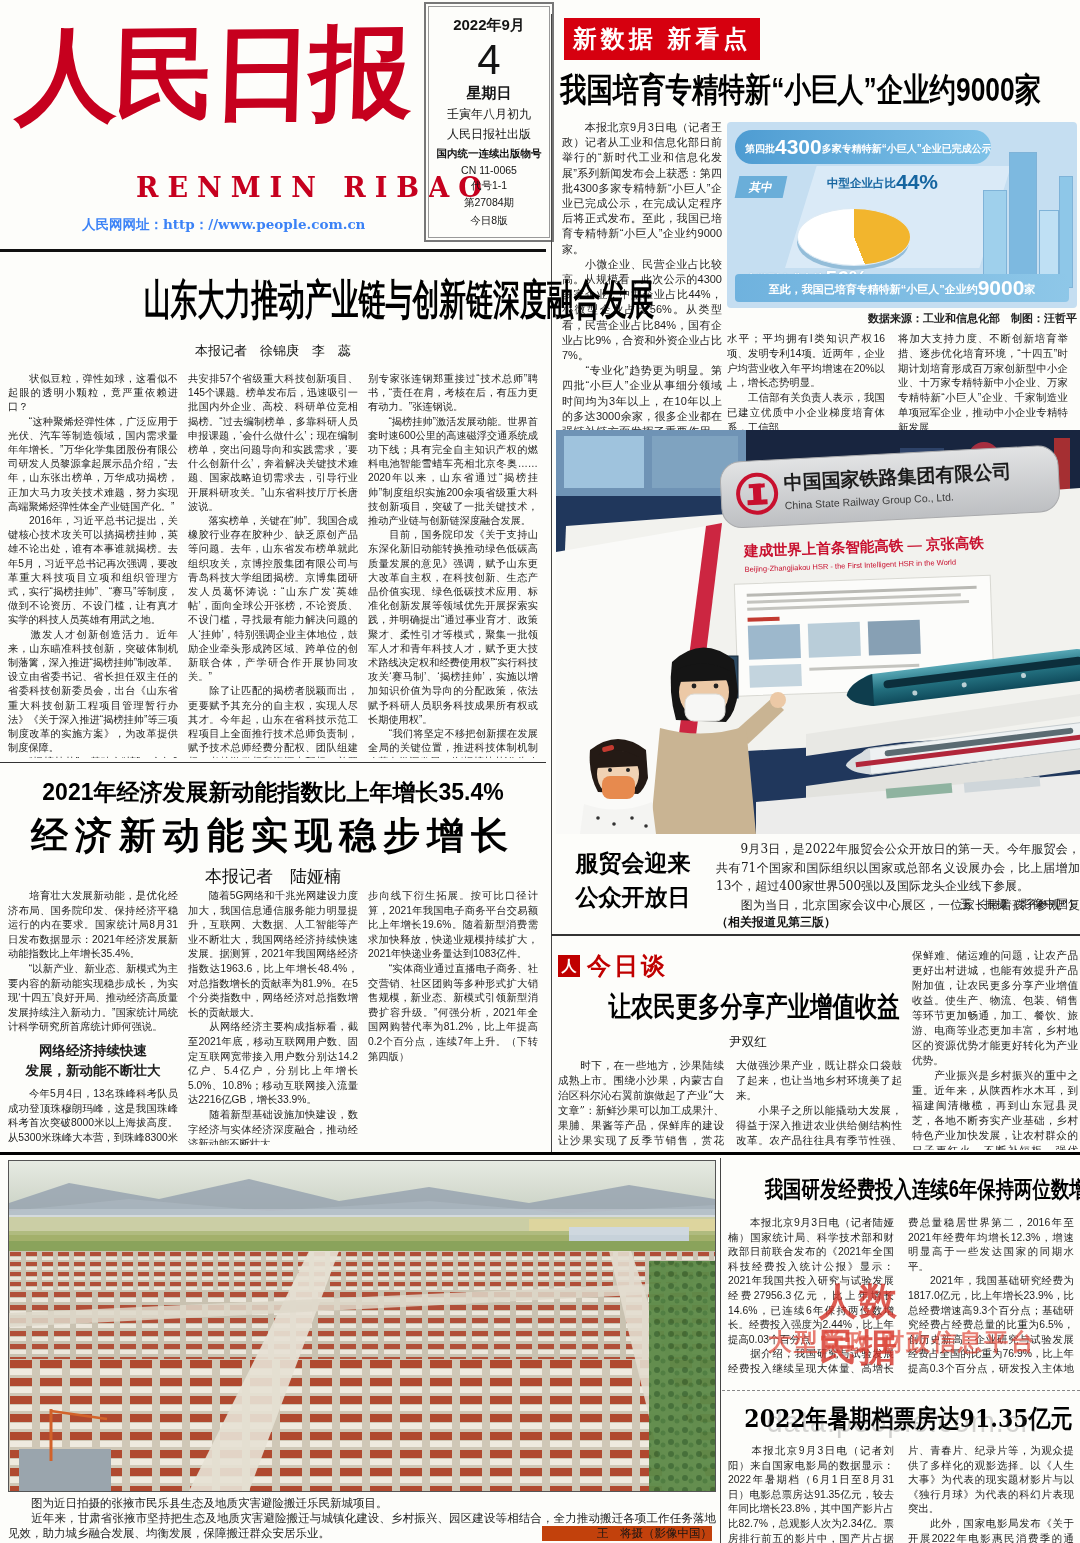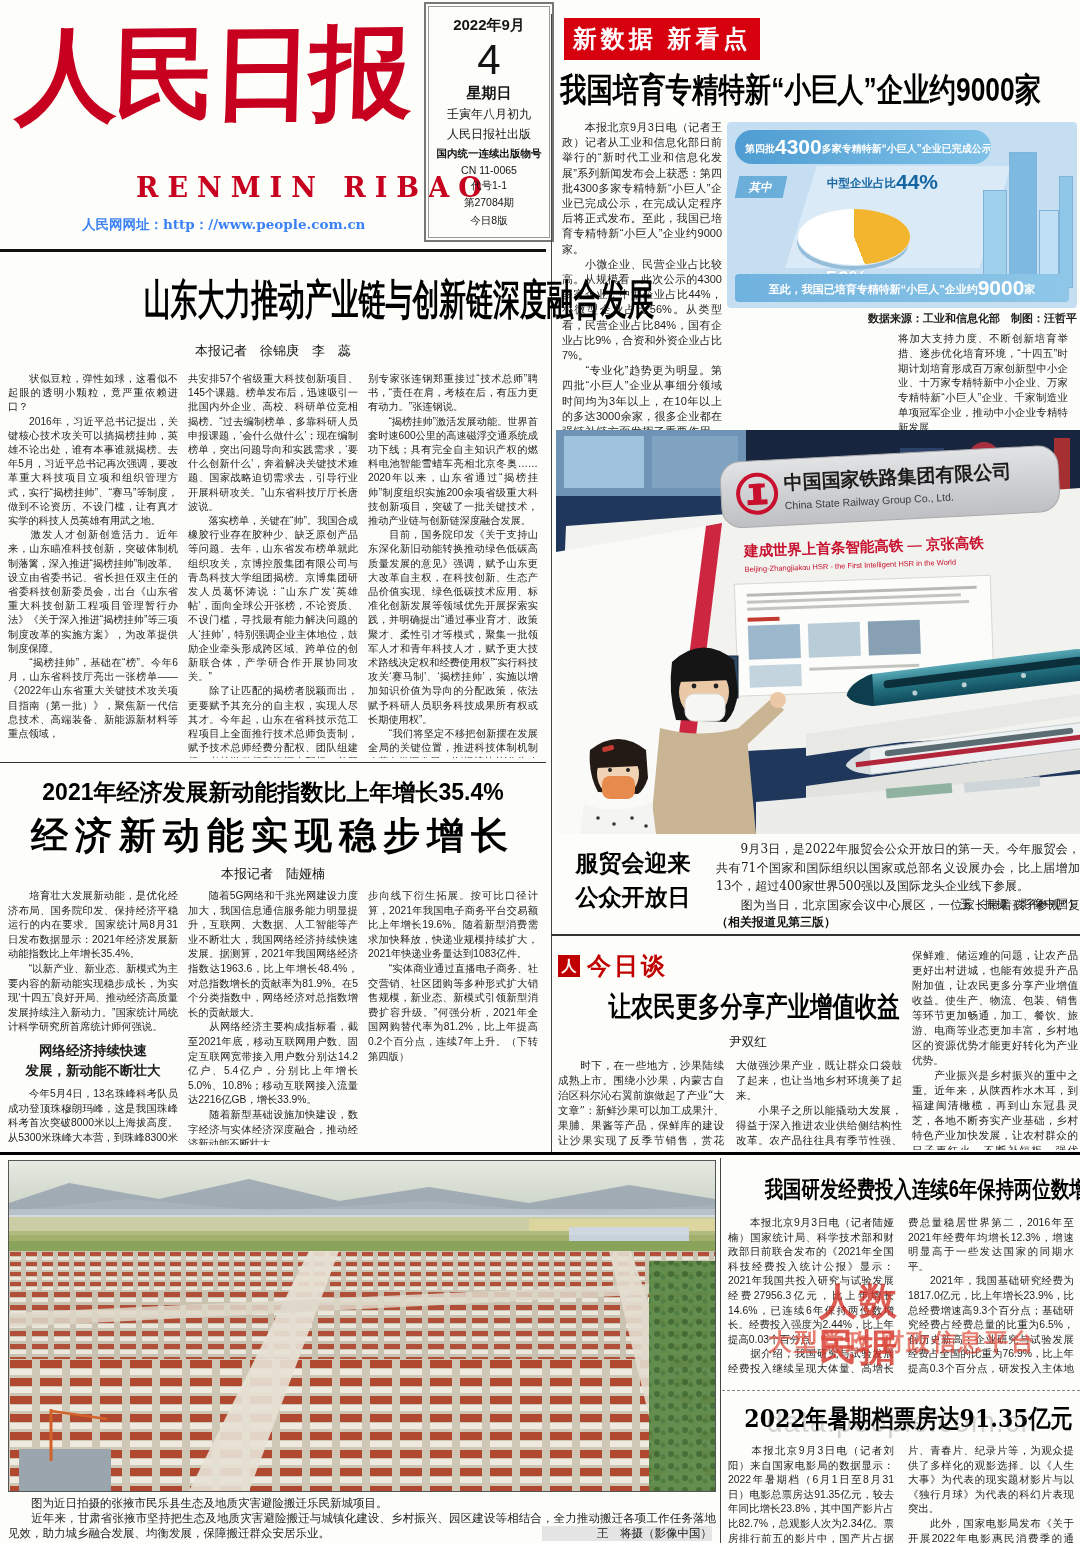--- a/index.html
+++ b/index.html
@@ -122,32 +122,37 @@
       <div class="pie"></div>
       <div class="ig-small">
         <span>小微型企业占比</span><span class="ig-big">56%</span>
       </div>
       <div class="ig-banner ig-bottom">
         <span>至此，我国已培育专精特新“小巨人”企业约</span><span class="ig-big">9000</span><span>家</span>
       </div>
     </div>
     <div class="ig-src abs" style="left:167px;top:303px;width:350px;">数据来源：工业和信息化部　制图：汪哲平</div>
 
+    <div class="col" style="left:167px;top:324px;width:158px;height:104px;">
+        <p>水平；平均拥有Ⅰ类知识产权16项、发明专利14项。近两年，企业户均营业收入年平均增速在20%以上，增长态势明显。</p>
+        <p>　　工信部有关负责人表示，我国已建立优质中小企业梯度培育体系，工信部</p>
+      </div>
     <div class="col" style="left:338px;top:324px;width:170px;height:104px;">
         <p>将加大支持力度、不断创新培育举措、逐步优化培育环境，“十四五”时期计划培育形成百万家创新型中小企业、十万家专精特新中小企业、万家专精特新“小巨人”企业、千家制造业单项冠军企业，推动中小企业专精特新发展。</p>
       </div>
   </div>
 
   <div class="abs" style="left:0;top:254px;width:546px;height:506px;">
     <div class="ctr abs" style="left:0;top:18px;width:546px;height:56px;">
       <span class="fit hl" style="font-size:42px;transform:scaleX(.64);transform-origin:50% 50%;">山东大力推动产业链与创新链深度融合发展</span>
     </div>
     <div class="ctr serif abs" style="left:0;top:88px;width:546px;font-size:13px;">本报记者　徐锦庚　李　蕊</div>
     <div class="col" style="left:8px;top:118px;width:170px;height:386px;font-size:10.2px;line-height:14.2px;">
         <p>　　状似豆粒，弹性如球，这看似不起眼的透明小颗粒，竟严重依赖进口？</p>
+        <p>　　“这种聚烯烃弹性体，广泛应用于光伏、汽车等制造领域，国内需求量年年增长。”万华化学集团股份有限公司研发人员黎源拿起展示品介绍，“去年，山东张出榜单，万华成功揭榜，正加大马力攻关技术难题，努力实现高端聚烯烃弹性体全产业链国产化。”</p>
         <p>　　2016年，习近平总书记提出，关键核心技术攻关可以搞揭榜挂帅，英雄不论出处，谁有本事谁就揭榜。去年5月，习近平总书记再次强调，要改革重大科技项目立项和组织管理方式，实行“揭榜挂帅”、“赛马”等制度，做到不论资历、不设门槛，让有真才实学的科技人员英雄有用武之地。</p>
         <p>　　激发人才创新创造活力。近年来，山东瞄准科技创新，突破体制机制藩篱，深入推进“揭榜挂帅”制改革。设立由省委书记、省长担任双主任的省委科技创新委员会，出台《山东省重大科技创新工程项目管理暂行办法》《关于深入推进“揭榜挂帅”等三项制度改革的实施方案》，为改革提供制度保障。</p>
         <p>　　“揭榜挂帅”，基础在“榜”。今年6月，山东省科技厅亮出一张榜单——《2022年山东省重大关键技术攻关项目指南（第一批）》，聚焦新一代信息技术、高端装备、新能源新材料等重点领域，</p>
       </div>
     <div class="col" style="left:188px;top:118px;width:170px;height:386px;font-size:10.2px;line-height:14.2px;">
         <p>共安排57个省级重大科技创新项目、145个课题。榜单发布后，迅速吸引一批国内外企业、高校、科研单位竞相揭榜。“过去编制榜单，多靠科研人员申报课题，‘会什么做什么’；现在编制榜单，突出问题导向和实践需求，‘要什么创新什么’，奔着解决关键技术难题、国家战略迫切需求去，引导行业开展科研攻关。”山东省科技厅厅长唐波说。</p>
         <p>　　落实榜单，关键在“帅”。我国合成橡胶行业存在胶种少、缺乏原创产品等问题。去年，山东省发布榜单就此组织攻关，京博控股集团有限公司与青岛科技大学组团揭榜。京博集团研发人员葛怀涛说：“山东广发‘英雄帖’，面向全球公开张榜，不论资质、不设门槛，寻找最有能力解决问题的人‘挂帅’，特别强调企业主体地位，鼓励企业牵头形成跨区域、跨单位的创新联合体，产学研合作开展协同攻关。”</p>
         <p>　　除了让匹配的揭榜者脱颖而出，更要赋予其充分的自主权，实现人尽其才。今年起，山东在省科技示范工程项目上全面推行技术总师负责制，赋予技术总师经费分配权、团队组建权、考核激励权和资源支配权，并开展省级财政科研项目经费“包干制”，让科研人员从繁文缛节中解放出来，心无旁骛放手干事业。日前，山东省“智慧港口”科技示范工程启动仪式上，山东港口集团高级</p>
       </div>
     <div class="col" style="left:368px;top:118px;width:170px;height:386px;font-size:10.2px;line-height:14.2px;">
@@ -292,21 +297,21 @@
       </div>
     <div class="col serif" style="left:356px;top:4px;width:166px;height:202px;font-size:10.6px;line-height:15px;">
         <p>保鲜难、储运难的问题，让农产品更好出村进城，也能有效提升产品附加值，让农民更多分享产业增值收益。使生产、物流、包装、销售等环节更加畅通，加工、餐饮、旅游、电商等业态更加丰富，乡村地区的资源优势才能更好转化为产业优势。</p>
         <p>　　产业振兴是乡村振兴的重中之重。近年来，从陕西柞水木耳，到福建闽清橄榄，再到山东冠县灵芝，各地不断夯实产业基础，乡村特色产业加快发展，让农村群众的日子更红火。不断补短板、强优势、畅渠道，持续推进农村一二三产业融合发展，必能为乡村振兴注入强劲动能。</p>
       </div>
   </div>
 
   <div class="abs" style="left:0;top:765px;width:546px;height:386px;">
     <div class="ctr hl abs" style="left:0;top:12px;width:546px;font-size:23px;">2021年经济发展新动能指数比上年增长35.4%</div>
     <div class="ctr hl abs" style="left:0;top:46px;width:546px;font-size:37px;letter-spacing:7px;">经济新动能实现稳步增长</div>
-    <div class="ctr serif abs" style="left:0;top:100px;width:546px;font-size:13px;font-family:Liberation Mono, monospace;">本报记者　陆娅楠</div>
+    <div class="ctr serif abs" style="left:0;top:100px;width:546px;font-size:17px;font-family:Liberation Mono, monospace;">本报记者　陆娅楠</div>
     <div class="col" style="left:8px;top:124px;width:170px;height:256px;font-size:10.3px;line-height:14.6px;">
       <div>
           <p>　　培育壮大发展新动能，是优化经济布局、国务院印发、保持经济平稳运行的内在要求。国家统计局8月31日发布数据显示：2021年经济发展新动能指数比上年增长35.4%。</p>
           <p>　　“以新产业、新业态、新模式为主要内容的新动能实现稳步成长，为实现‘十四五’良好开局、推动经济高质量发展持续注入新动力。”国家统计局统计科学研究所首席统计师何强说。</p>
         </div>
       <div class="subhead">
         <div>网络经济持续快速</div>
           <div>发展，新动能不断壮大</div>
       </div>
       <div>
@@ -372,21 +377,21 @@
       <line x1="42" y1="248" x2="42" y2="300" stroke="#d2622a" stroke-width="3"></line>
       <line x1="42" y1="250" x2="98" y2="258" stroke="#d2622a" stroke-width="2.5"></line>
       <rect x="0" y="48" width="706" height="26" fill="#ffffff" opacity=".14"></rect>
     </svg>
   </div>
   <div class="abs" style="left:8px;top:1496px;width:708px;height:46px;">
     <div class="col serif" style="left:0;top:0;width:708px;height:46px;font-size:11.5px;line-height:15px;">
         <p>　　图为近日拍摄的张掖市民乐县生态及地质灾害避险搬迁乐民新城项目。</p>
         <p>　　近年来，甘肃省张掖市坚持把生态及地质灾害避险搬迁与城镇化建设、乡村振兴、园区建设等相结合，全力推动搬迁各项工作任务落地见效，助力城乡融合发展、均衡发展，保障搬迁群众安居乐业。</p>
       </div>
-    <div class="abs serif credit" style="right:4px;top:30px;width:170px;font-size:11.5px;background:#e5e5e5;">王　将摄（影像中国）</div>
+    <div class="abs serif credit" style="right:4px;top:30px;width:170px;font-size:11.5px;background:#c2410c;">王　将摄（影像中国）</div>
   </div>
 
   <div class="vrule" style="left:720px;top:1158px;height:385px;"></div>
   <div class="abs" style="left:722px;top:1160px;width:358px;height:383px;">
     <div class="ctr abs" style="left:0;top:14px;width:358px;height:30px;">
       <span class="fit hl" style="font-size:23px;transform:scaleX(.8);transform-origin:50% 50%;">我国研发经费投入连续6年保持两位数增长</span>
     </div>
     <div class="col" style="left:6px;top:56px;width:166px;height:162px;font-size:10.4px;line-height:14.6px;">
         <p>　　本报北京9月3日电（记者陆娅楠）国家统计局、科学技术部和财政部日前联合发布的《2021年全国科技经费投入统计公报》显示：2021年我国共投入研究与试验发展经费27956.3亿元，比上年增长14.6%，已连续6年保持两位数增长。经费投入强度为2.44%，比上年提高0.03个百分点。</p>
         <p>　　据介绍，我国研究与试验发展经费投入继续呈现大体量、高增长特点，经</p>

